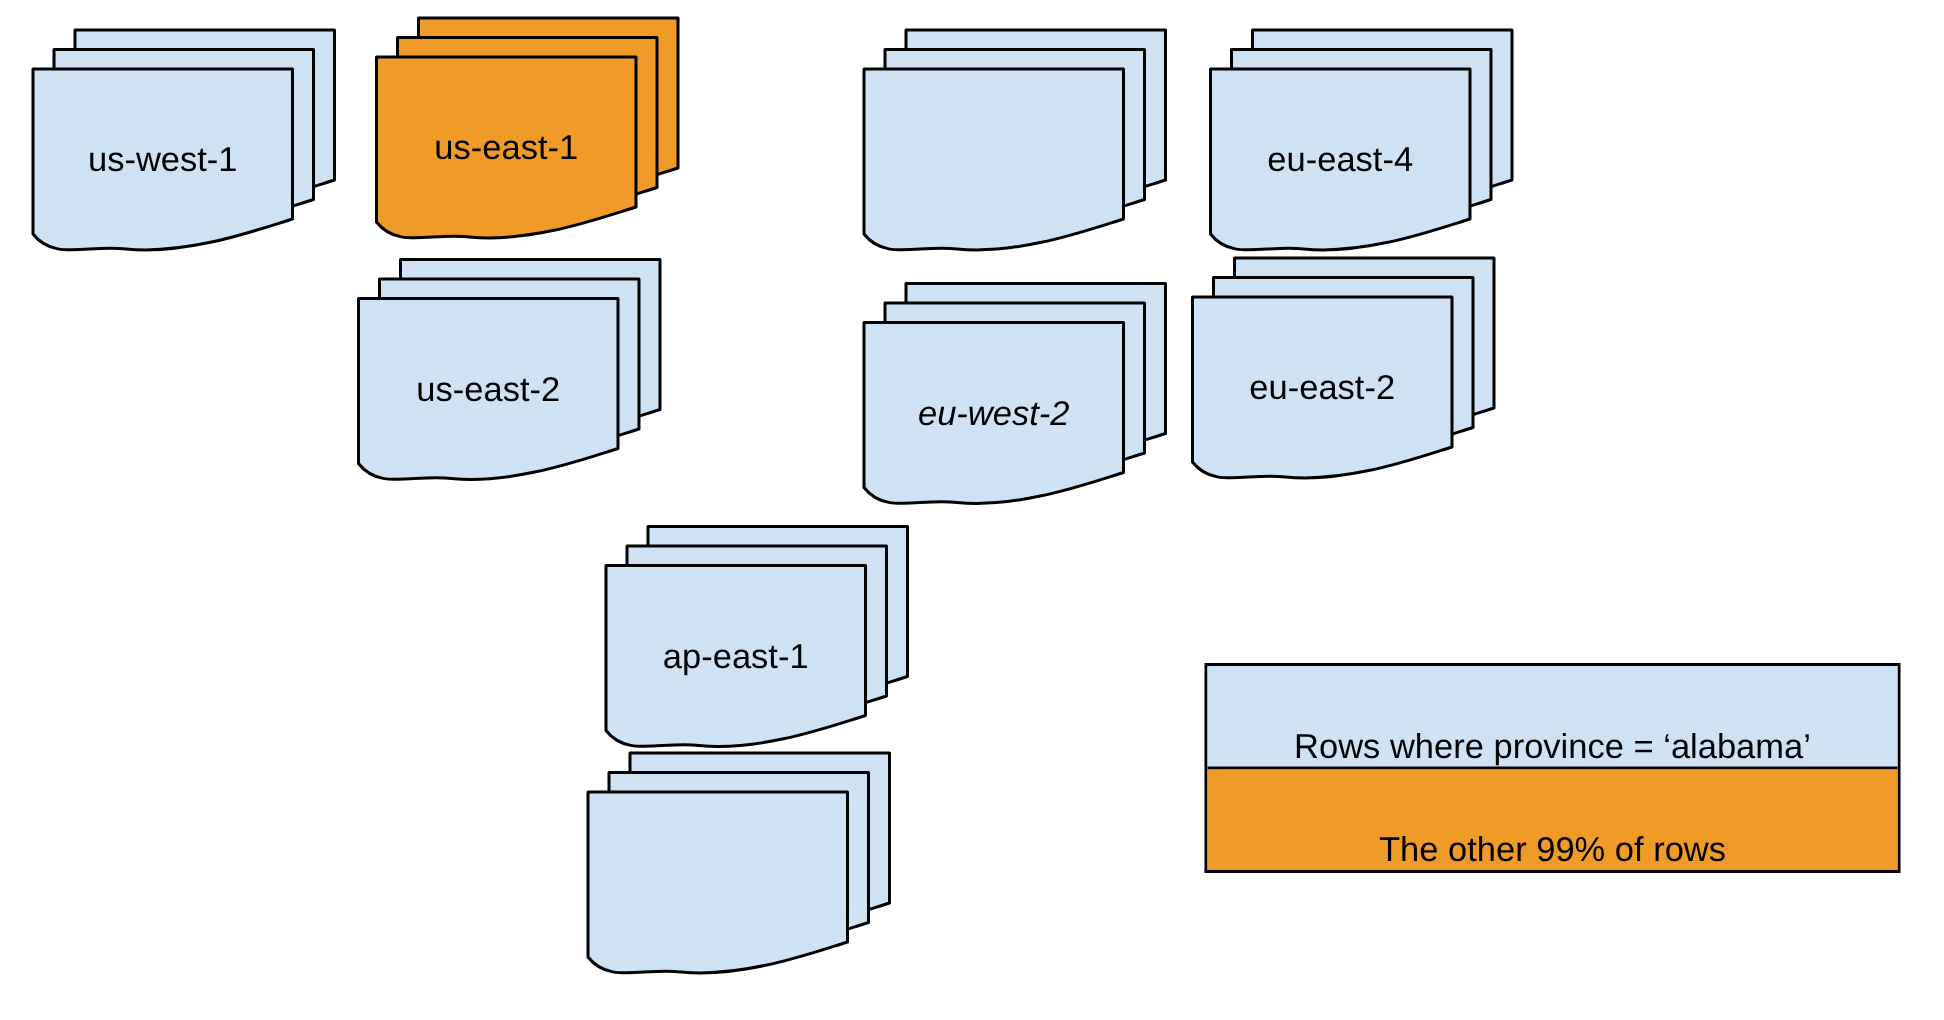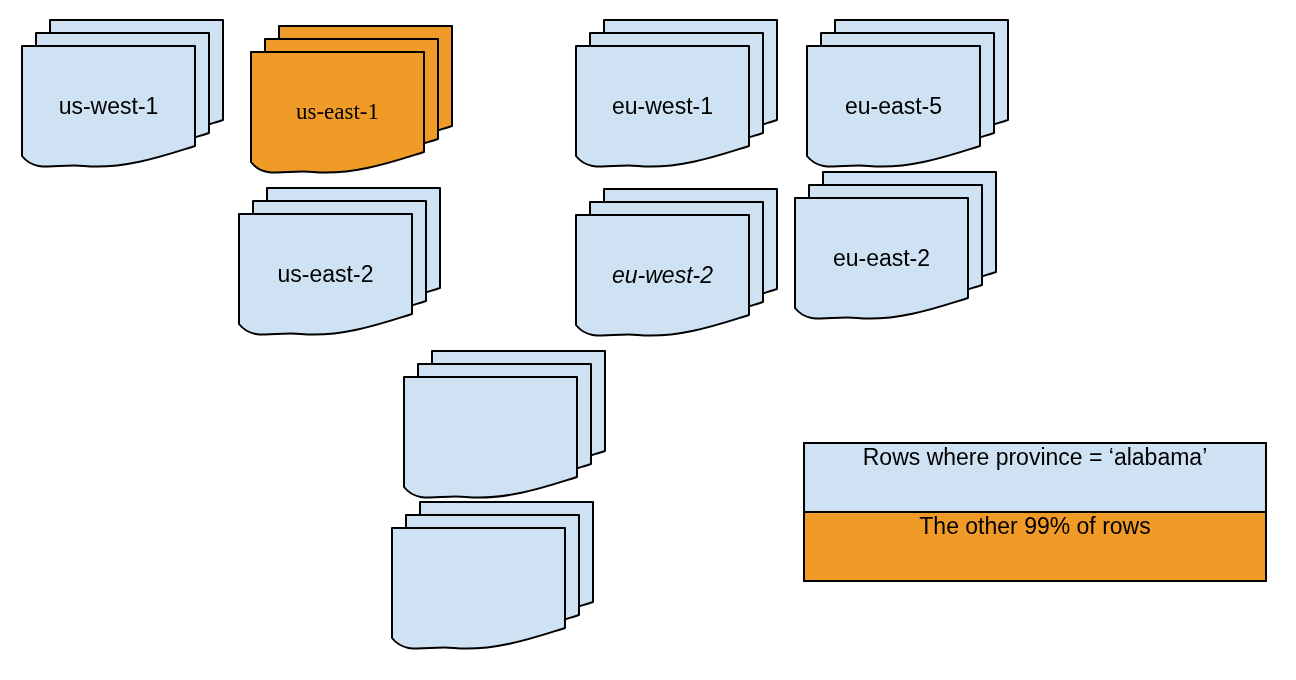--- a/index.html
+++ b/index.html
@@ -50,45 +50,45 @@
     padding-top: 20px;
     display: flex;
     align-items: center;
     justify-content: center;
     font-size: 23px;
     line-height: 26px;
     white-space: nowrap;
   }
   
   .st-usw1 { left: 20px;  top: 18px;  }
-  .st-use1 { left: 249px; top: 24px; font-family: Liberation Serif, serif;  }
+  .st-use1 { left: 249px; top: 10px;  }
   .st-euw1 { left: 574px; top: 18px;  }
   .st-eue1 { left: 805px; top: 18px;  }
   .st-usw2 { left: 20px;  top: 171px; }
-  .st-use2 { left: 237px; top: 186px; }
+  .st-use2 { left: 237px; top: 171px; }
   .st-euw2 { left: 574px; top: 187px; font-style: italic; }
   .st-eue2 { left: 793px; top: 170px; }
   .st-ape1 { left: 402px; top: 349px; }
   .st-ape2 { left: 390px; top: 500px; }
   
   .legend {
     position: absolute;
     left: 803px;
     top: 442px;
     width: 464px;
     height: 140px;
     box-sizing: border-box;
     border: 2px solid var(--stroke, #000000);
     display: flex;
     flex-direction: column;
   }
   .legend-row {
     flex: 1;
     display: flex;
-    align-items: flex-start;
+    align-items: flex-end;
     justify-content: center;
     font-size: 23px;
     background: var(--region-fill, #CFE2F3);
   }
   .legend-row:first-child {
     border-bottom: 2px solid var(--stroke, #000000);
   }
   .legend-row.highlight {
     background: var(--highlight-fill, #F09A28);
   }
@@ -115,30 +115,29 @@
     </svg>
     <div class="stack-label">us-east-1</div>
   </div>
 
   <div class="stack st-euw1">
     <svg width="204" height="154" viewBox="0 0 204 154" aria-hidden="true">
       <path class="doc" transform="translate(30,2)" d="M0,0 H173 V100 C150,107 104,124 62,120 C36,117 14,128 0,110 Z"></path>
       <path class="doc" transform="translate(16,15)" d="M0,0 H173 V100 C150,107 104,124 62,120 C36,117 14,128 0,110 Z"></path>
       <path class="doc" transform="translate(2,28)" d="M0,0 H173 V100 C150,107 104,124 62,120 C36,117 14,128 0,110 Z"></path>
     </svg>
-    <div class="stack-label">eu-west-1</div>
   </div>
 
   <div class="stack st-eue1">
     <svg width="204" height="154" viewBox="0 0 204 154" aria-hidden="true">
       <path class="doc" transform="translate(30,2)" d="M0,0 H173 V100 C150,107 104,124 62,120 C36,117 14,128 0,110 Z"></path>
       <path class="doc" transform="translate(16,15)" d="M0,0 H173 V100 C150,107 104,124 62,120 C36,117 14,128 0,110 Z"></path>
       <path class="doc" transform="translate(2,28)" d="M0,0 H173 V100 C150,107 104,124 62,120 C36,117 14,128 0,110 Z"></path>
     </svg>
-    <div class="stack-label">eu-east-5</div>
+    <div class="stack-label">eu-east-4</div>
   </div>
 
 
   <div class="stack st-use2">
     <svg width="204" height="154" viewBox="0 0 204 154" aria-hidden="true">
       <path class="doc" transform="translate(30,2)" d="M0,0 H173 V100 C150,107 104,124 62,120 C36,117 14,128 0,110 Z"></path>
       <path class="doc" transform="translate(16,15)" d="M0,0 H173 V100 C150,107 104,124 62,120 C36,117 14,128 0,110 Z"></path>
       <path class="doc" transform="translate(2,28)" d="M0,0 H173 V100 C150,107 104,124 62,120 C36,117 14,128 0,110 Z"></path>
     </svg>
     <div class="stack-label">us-east-2</div>
@@ -161,20 +160,21 @@
     </svg>
     <div class="stack-label">eu-east-2</div>
   </div>
 
   <div class="stack st-ape1">
     <svg width="204" height="154" viewBox="0 0 204 154" aria-hidden="true">
       <path class="doc" transform="translate(30,2)" d="M0,0 H173 V100 C150,107 104,124 62,120 C36,117 14,128 0,110 Z"></path>
       <path class="doc" transform="translate(16,15)" d="M0,0 H173 V100 C150,107 104,124 62,120 C36,117 14,128 0,110 Z"></path>
       <path class="doc" transform="translate(2,28)" d="M0,0 H173 V100 C150,107 104,124 62,120 C36,117 14,128 0,110 Z"></path>
     </svg>
+    <div class="stack-label">ap-east-1</div>
   </div>
 
   <div class="stack st-ape2">
     <svg width="204" height="154" viewBox="0 0 204 154" aria-hidden="true">
       <path class="doc" transform="translate(30,2)" d="M0,0 H173 V100 C150,107 104,124 62,120 C36,117 14,128 0,110 Z"></path>
       <path class="doc" transform="translate(16,15)" d="M0,0 H173 V100 C150,107 104,124 62,120 C36,117 14,128 0,110 Z"></path>
       <path class="doc" transform="translate(2,28)" d="M0,0 H173 V100 C150,107 104,124 62,120 C36,117 14,128 0,110 Z"></path>
     </svg>
   </div>
 

